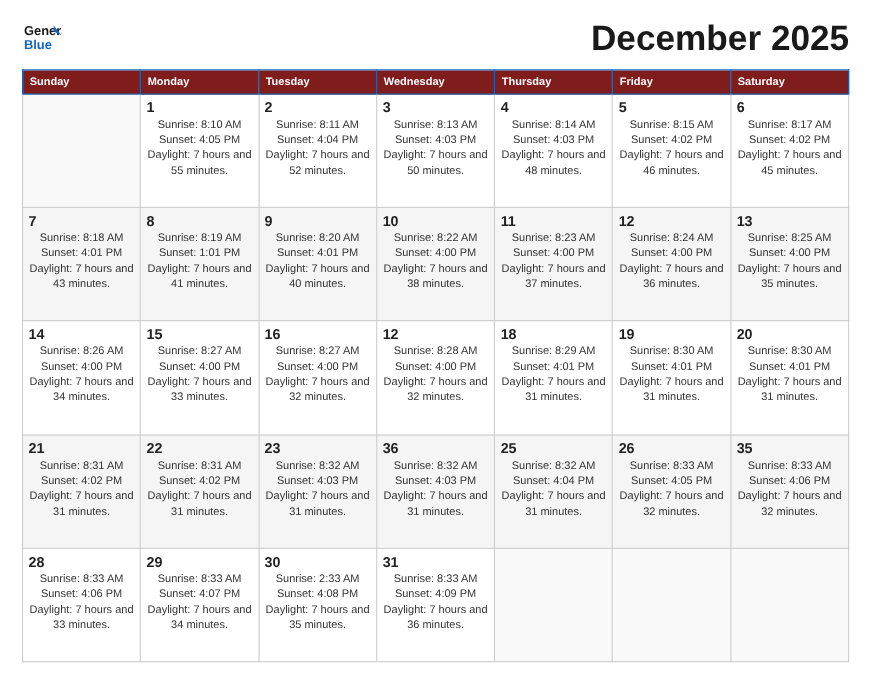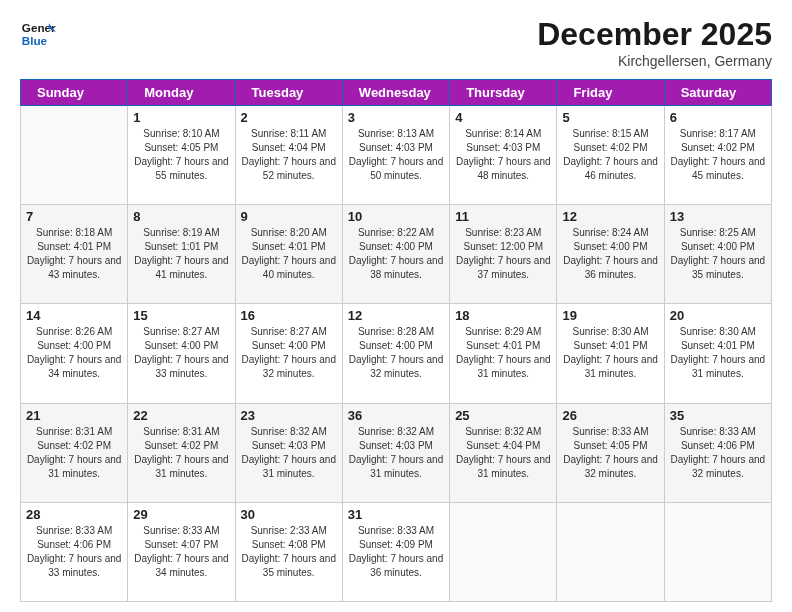--- a/index.html
+++ b/index.html
@@ -45,25 +45,25 @@
       color: #444;
     }
     .calendar {
       flex: 1;
       border: 1px solid #ccc;
       border-collapse: collapse;
       width: 100%;
       table-layout: fixed;
     }
     .calendar th {
-      background: #a21caf;
+      background: #7f1d1d;
       color: #fff;
       text-align: left;
-      padding: 5px 16px;
-      font-size: 13px;
+      padding: 5px 6px;
+      font-size: 10px;
       font-weight: bold;
       border: 1px solid #1565c0;
     }
     .calendar td {
       border: 1px solid #ccc;
       vertical-align: top;
       padding: 4px 5px;
       font-size: 10.5px;
       color: #222;
       height: 88px;
@@ -94,21 +94,20 @@
   <div class="header">
     <div class="logo">
       <svg class="logo-icon" viewBox="0 0 40 40">
         <text x="2" y="18" font-size="13" font-weight="bold" fill="#1a1a1a">General</text>
         <text x="2" y="32" font-size="13" font-weight="bold" fill="#1565c0">Blue</text>
         <polygon points="32,8 40,18 32,14" fill="#1565c0"></polygon>
       </svg>
     </div>
     <div class="title-block">
       <div class="month-title">December 2025</div>
-      <div class="location">Kirchgellersen, Germany</div>
     </div>
   </div>
 
   <table class="calendar">
     <thead>
       <tr>
         <th>Sunday</th>
         <th>Monday</th>
         <th>Tuesday</th>
         <th>Wednesday</th>
@@ -188,21 +187,21 @@
           <td>
             <span class="day-num">10</span>
             <div class="cell-info">Sunrise: 8:22 AM
 Sunset: 4:00 PM
 Daylight: 7 hours
 and 38 minutes.</div>
           </td>
           <td>
             <span class="day-num">11</span>
             <div class="cell-info">Sunrise: 8:23 AM
-Sunset: 12:00 PM
+Sunset: 4:00 PM
 Daylight: 7 hours
 and 37 minutes.</div>
           </td>
           <td>
             <span class="day-num">12</span>
             <div class="cell-info">Sunrise: 8:24 AM
 Sunset: 4:00 PM
 Daylight: 7 hours
 and 36 minutes.</div>
           </td>

